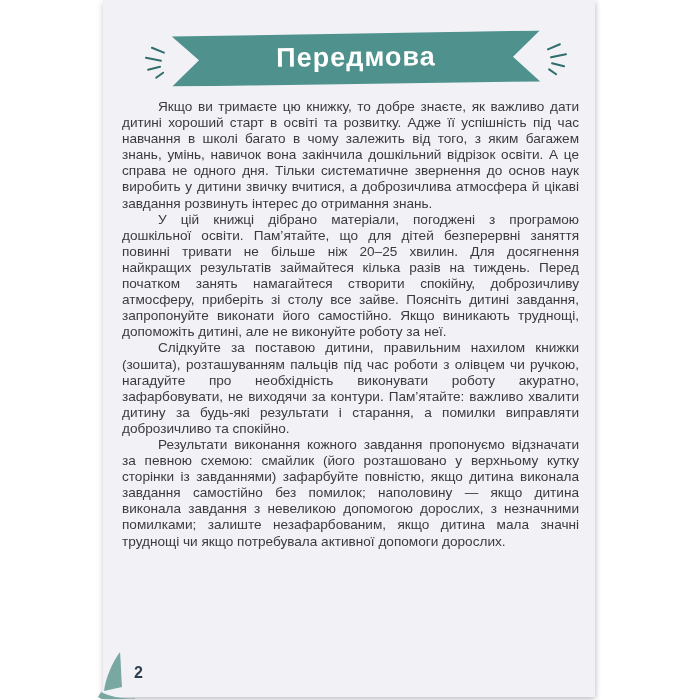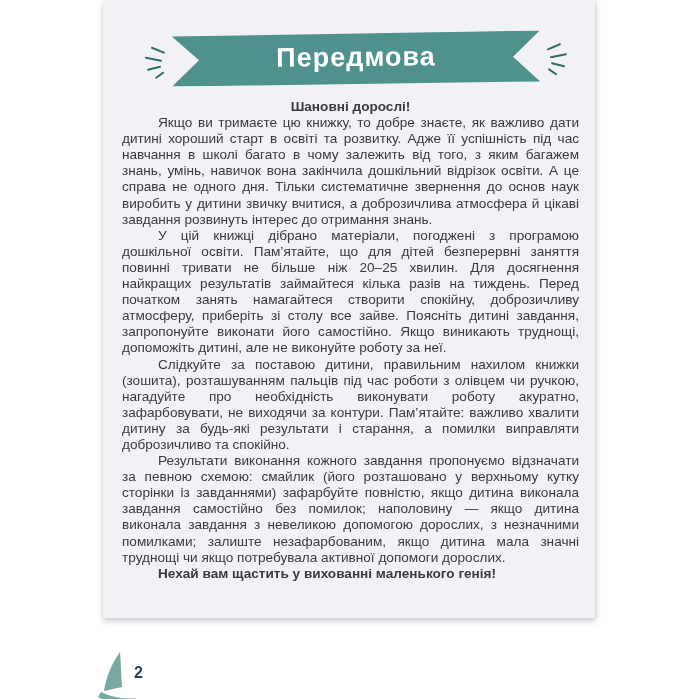--- a/index.html
+++ b/index.html
@@ -6,21 +6,21 @@
   body {
     width: 700px; height: 700px;
     background: #ffffff;
     font-family: "Liberation Sans", sans-serif;
     position: relative;
     overflow: hidden;
   }
   .page {
     position: absolute;
     left: 103px; top: 0;
-    width: 492px; height: 618px;
+    width: 492px; height: 697px;
     background: #f1f1f6;
     box-shadow: 0 3px 6px rgba(70,70,90,0.28), 2px 0 4px rgba(70,70,90,0.08);
   }
   .banner {
     position: absolute;
     left: 69px; top: 32px;
     width: 368px; height: 53px;
     transform: rotate(-0.5deg);
   }
   .ribbon-svg { position: absolute; left: 0; top: 0; width: 368px; height: 53px; }
@@ -86,26 +86,24 @@
     <svg class="sparkle right" viewBox="0 0 30 44">
       <line x1="10" y1="8" x2="22" y2="13" stroke="#2f6f6b" stroke-width="2" stroke-linecap="round"></line>
       <line x1="4" y1="18" x2="19" y2="21" stroke="#2f6f6b" stroke-width="2" stroke-linecap="round"></line>
       <line x1="6" y1="30" x2="18" y2="27" stroke="#2f6f6b" stroke-width="2" stroke-linecap="round"></line>
       <line x1="14" y1="38" x2="21" y2="33" stroke="#2f6f6b" stroke-width="2" stroke-linecap="round"></line>
     </svg>
     <div class="banner-title">Передмова</div>
   </div>
 
   <div class="body-text">
-    <p class="heading">Шановні дорослі!</p>
     <p class="para">Якщо ви тримаєте цю книжку, то добре знаєте, як важливо дати дитині хороший старт в освіті та розвитку. Адже її успішність під час навчання в школі багато в чому залежить від того, з яким багажем знань, умінь, навичок вона закінчила дошкільний відрізок освіти. А це справа не одного дня. Тільки систематичне звернення до основ наук виробить у дитини звичку вчитися, а доброзичлива атмосфера й цікаві завдання розвинуть інтерес до отримання знань.</p>
     <p class="para">У цій книжці дібрано матеріали, погоджені з програмою дошкільної освіти. Пам’ятайте, що для дітей безперервні заняття повинні тривати не більше ніж 20–25 хвилин. Для досягнення найкращих результатів займайтеся кілька разів на тиждень. Перед початком занять намагайтеся створити спокійну, доброзичливу атмосферу, приберіть зі столу все зайве. Поясніть дитині завдання, запропонуйте виконати його самостійно. Якщо виникають труднощі, допоможіть дитині, але не виконуйте роботу за неї.</p>
     <p class="para">Слідкуйте за поставою дитини, правильним нахилом книжки (зошита), розташуванням пальців під час роботи з олівцем чи ручкою, нагадуйте про необхідність виконувати роботу акуратно, зафарбовувати, не виходячи за контури. Пам’ятайте: важливо хвалити дитину за будь-які результати і старання, а помилки виправляти доброзичливо та спокійно.</p>
     <p class="para">Результати виконання кожного завдання пропонуємо відзначати за певною схемою: смайлик (його розташовано у верхньому кутку сторінки із завданнями) зафарбуйте повністю, якщо дитина виконала завдання самостійно без помилок; наполовину — якщо дитина виконала завдання з невеликою допомогою дорослих, з незначними помилками; залиште незафарбованим, якщо дитина мала значні труднощі чи якщо потребувала активної допомоги дорослих.</p>
-    <p class="closing">Нехай вам щастить у вихованні маленького генія!</p>
   </div>
 
   <svg class="corner-deco" viewBox="0 0 42 48">
     <path d="M27,1 C19,12 13,26 11,40 L29,36 C28,24 28,12 27,1 Z" fill="#79a7a2"></path>
     <path d="M8,41 C20,47 35,49 50,46 L46,54 C30,56 15,52 5,46 Z" fill="#79a7a2"></path>
   </svg>
 
   <div class="page-num">2</div>
 
 </div>

